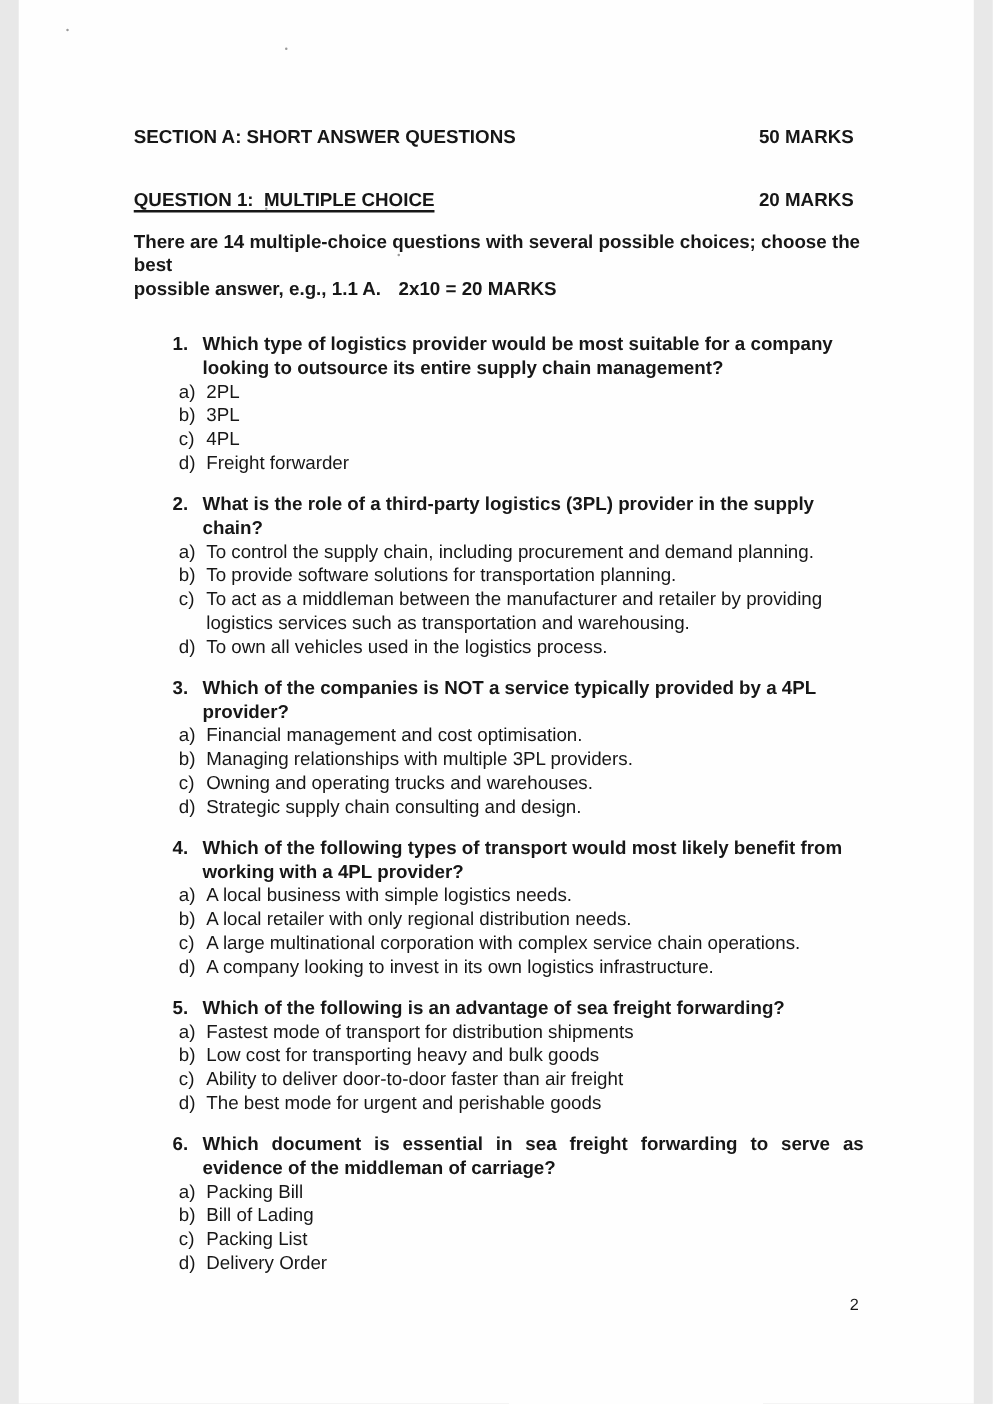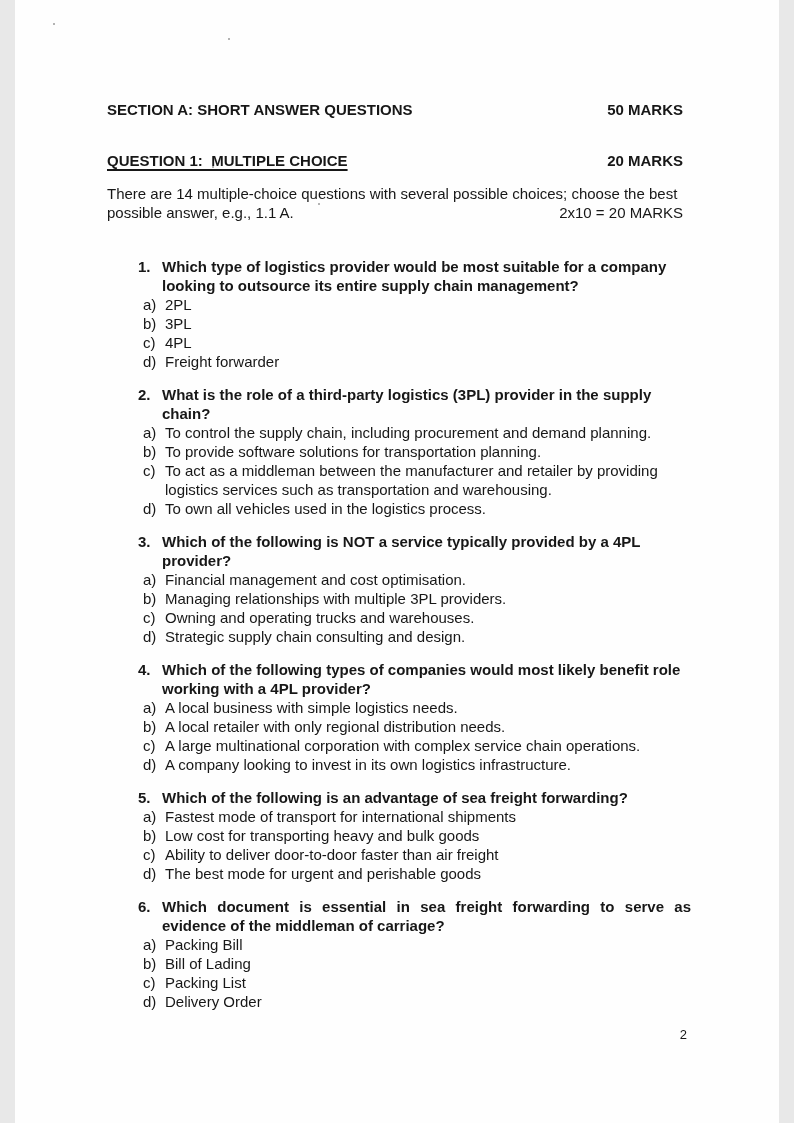--- a/index.html
+++ b/index.html
@@ -34,27 +34,27 @@
   }
   .section-row { margin-bottom: 19px; }
   .title-row   { margin-bottom: 14px; margin-top: 32px; }
   .u-title {
     text-decoration: underline;
     text-decoration-thickness: 1.5px;
     text-underline-offset: 3px;
     white-space: pre-wrap;
   }
   .instructions {
-    font-weight: normal;
-    margin-bottom: 35px;
+    font-weight: bold;
+    margin-bottom: 25px;
   }
   .instr-line2 {
     display: flex;
-    justify-content: space-between;
     padding-right: 8px;
+    gap: 14px;
   }
   .question { margin-bottom: 14px; }
   .stem {
     display: flex;
     font-weight: bold;
   }
   .q-num {
     flex: 0 0 24px;
     margin-left: 31px;
   }
@@ -165,21 +165,21 @@
   <div class="opt">
     <span class="opt-letter">d)</span>
     <span class="opt-text">To own all vehicles used in the logistics process.</span>
   </div>
 </div>
   </div>
 
   <div class="question">
     <div class="stem">
       <span class="q-num">3.</span>
-      <span class="q-stem">Which of the following is NOT a service typically provided by a 4PL provider?</span>
+      <span class="q-stem">Which of the companies is NOT a service typically provided by a 4PL provider?</span>
     </div>
     <div class="options">
   <div class="opt">
     <span class="opt-letter">a)</span>
     <span class="opt-text">Financial management and cost optimisation.</span>
   </div>
 
   <div class="opt">
     <span class="opt-letter">b)</span>
     <span class="opt-text">Managing relationships with multiple 3PL providers.</span>
@@ -193,21 +193,21 @@
   <div class="opt">
     <span class="opt-letter">d)</span>
     <span class="opt-text">Strategic supply chain consulting and design.</span>
   </div>
 </div>
   </div>
 
   <div class="question">
     <div class="stem">
       <span class="q-num">4.</span>
-      <span class="q-stem">Which of the following types of companies would most likely benefit role working with a 4PL provider?</span>
+      <span class="q-stem">Which of the following types of transport would most likely benefit from working with a 4PL provider?</span>
     </div>
     <div class="options">
   <div class="opt">
     <span class="opt-letter">a)</span>
     <span class="opt-text">A local business with simple logistics needs.</span>
   </div>
 
   <div class="opt">
     <span class="opt-letter">b)</span>
     <span class="opt-text">A local retailer with only regional distribution needs.</span>
@@ -226,21 +226,21 @@
   </div>
 
   <div class="question">
     <div class="stem">
       <span class="q-num">5.</span>
       <span class="q-stem">Which of the following is an advantage of sea freight forwarding?</span>
     </div>
     <div class="options">
   <div class="opt">
     <span class="opt-letter">a)</span>
-    <span class="opt-text">Fastest mode of transport for international shipments</span>
+    <span class="opt-text">Fastest mode of transport for distribution shipments</span>
   </div>
 
   <div class="opt">
     <span class="opt-letter">b)</span>
     <span class="opt-text">Low cost for transporting heavy and bulk goods</span>
   </div>
 
   <div class="opt">
     <span class="opt-letter">c)</span>
     <span class="opt-text">Ability to deliver door-to-door faster than air freight</span>

